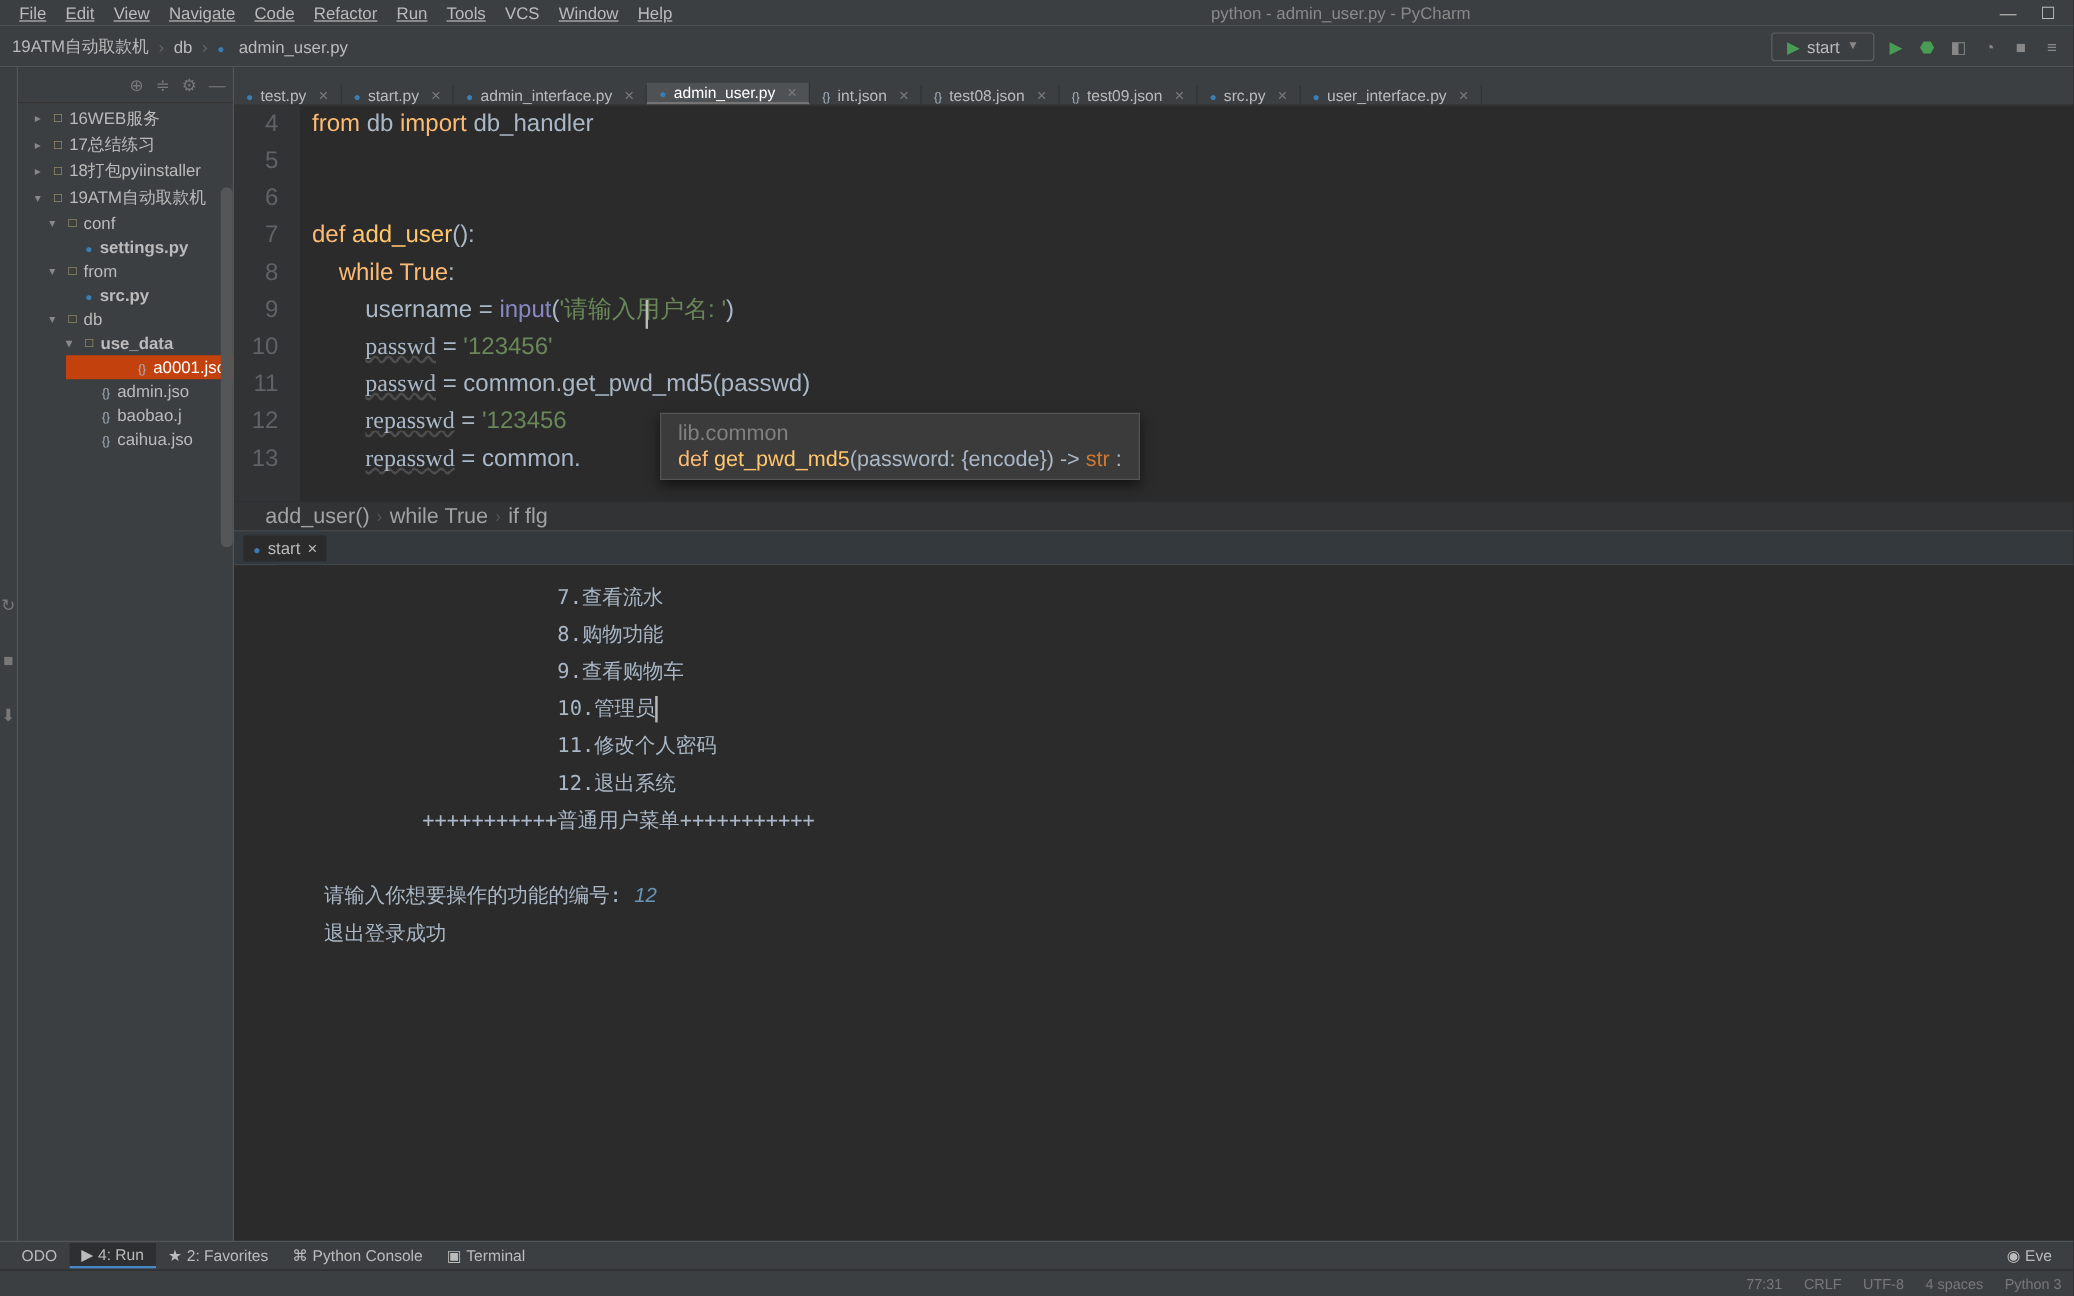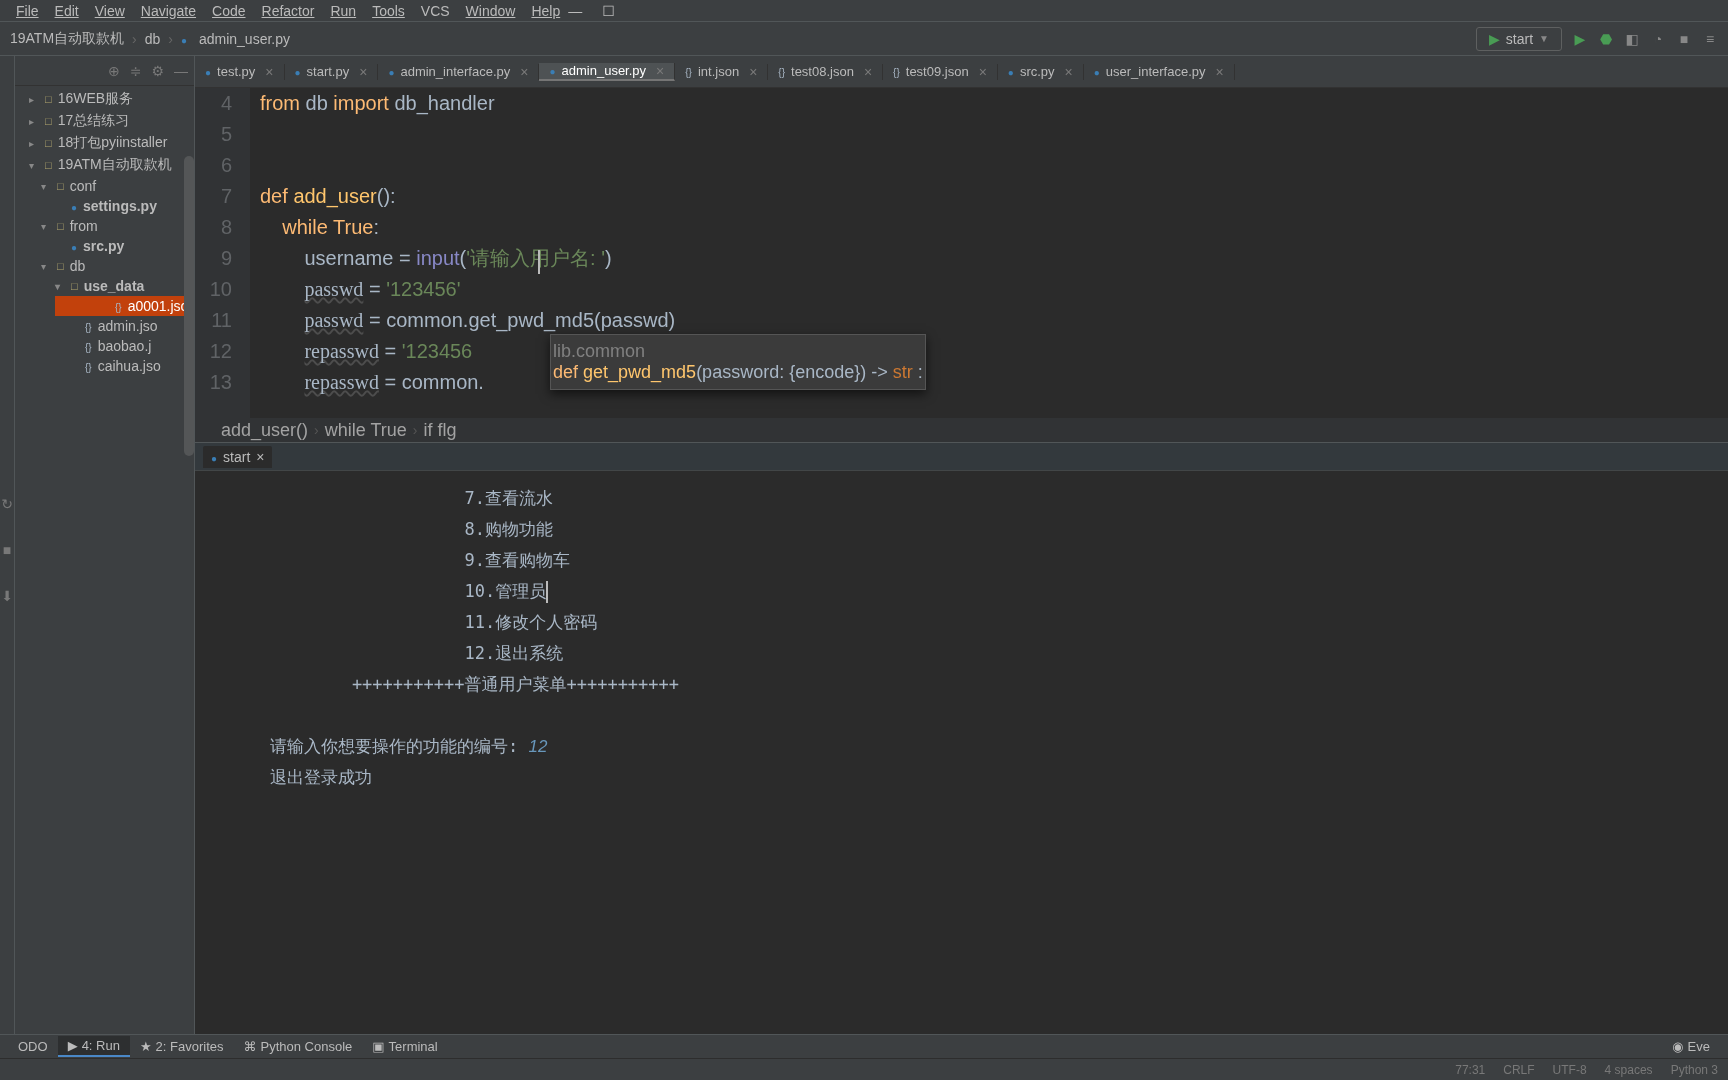--- a/index.html
+++ b/index.html
@@ -37,33 +37,33 @@
 .tree-item.indent-1 { padding-left: 26px; }
 .tree-item.indent-2 { padding-left: 40px; font-weight: bold; }
 .tree-item.indent-3 { padding-left: 54px; }
 .tree-item.highlight { background: #c2410c; color: #fff; margin-left: 40px; }
 .tree-arrow { color: #888; font-size: 10px; width:10px; }
 .folder-icon { color:#b0a56e; font-size:11px;}
 .scroll-thumb { position: absolute; right: 0; top: 100px; width: 10px; height: 300px; background: #545657; border-radius: 5px; }
 
 
 .editor-area { flex: 1; display: flex; flex-direction: column; background: #2b2b2b; }
-.editor-tabs { height: 32px; background: #3c3f41; display: flex; align-items: center; border-bottom: 1px solid #323232; overflow:hidden;}
+.editor-tabs { height: 32px; background: #3c3f41; display: flex; align-items: flex-end; border-bottom: 1px solid #323232; overflow:hidden;}
 .editor-tab { display: flex; align-items: center; gap: 6px; padding: 0 10px 0 10px; border-right: 1px solid #323232; color: #bbbbbb; font-size: 13px; white-space:nowrap;}
 .editor-tab.active { background: #4e5254; color: #fff; border-bottom: 2px solid #757575; }
 .editor-tab .tab-close { color: #7a7a7a; font-size: 14px; padding-left:4px;}
 .editor-split { flex: 1; display: flex; flex-direction: column; }
 .code-editor { flex: 0 0 330px; display: flex; font-family: "JetBrains Mono", Consolas, monospace; font-size: 20px; position: relative; line-height: 31px;}
 .gutter { width: 55px; text-align: right; padding-right: 18px; color: #606366; background: #313335; user-select: none; position:relative;}
 .code-body { flex: 1; padding-left: 10px; white-space: pre; position:relative; }
 .kw { color: #fdba74; }
 .fn { color: #ffc66d; }
 .str { color: #6a8759; }
 .builtin { color: #8888c6; }
-.hint-popup { position: absolute; top: 334px; left: 550px; background: #3b3b3b; border: 1px solid #555; padding: 6px 2px; font-family: monospace; font-size: 18px; box-shadow: 0 4px 10px rgba(0,0,0,0.6); z-index:5;}
+.hint-popup { position: absolute; top: 344px; left: 550px; background: #3b3b3b; border: 1px solid #555; padding: 6px 14px; font-family: monospace; font-size: 18px; box-shadow: 0 4px 10px rgba(0,0,0,0.6); z-index:5;}
 .hint-popup .mod { color: #808080; }
 .hint-popup .type { color: #cc7832; }
 .cursor-caret { position:absolute; top:327px; left:530px; width:2px; height:24px; background:#bbbbbb;}
 
 .breadcrumb-editor { height: 24px; background: #313335; display: flex; align-items: center; padding-left: 20px; }
 .breadcrumb-editor .bc-item { color: #a3a3a3; font-size: 18px; padding: 0 6px; }
 .breadcrumb-editor .bc-sep { color: #555; }
 
 
 .run-window { flex: 1; display: flex; flex-direction: column; border-top: 1px solid #515658; }
@@ -95,20 +95,21 @@
   <span class="menu-item"><span class="mnemonic">Edit</span></span>
   <span class="menu-item"><span class="mnemonic">View</span></span>
   <span class="menu-item"><span class="mnemonic">Navigate</span></span>
   <span class="menu-item"><span class="mnemonic">Code</span></span>
   <span class="menu-item"><span class="mnemonic">Refactor</span></span>
   <span class="menu-item"><span class="mnemonic">Run</span></span>
   <span class="menu-item"><span class="mnemonic">Tools</span></span>
   <span class="menu-item"><span>VCS</span></span>
   <span class="menu-item"><span class="mnemonic">Window</span></span>
   <span class="menu-item"><span class="mnemonic">Help</span></span>
+  <span class="window-title">python - admin_user.py - PyCharm</span>
   <span class="window-controls">
     <span>—</span>
     <span>☐</span>
   </span>
 </div>
 
 <div class="navbar">
   <div class="breadcrumbs">
     <span class="crumb">19ATM自动取款机</span>
     <span class="crumb-sep">›</span>

